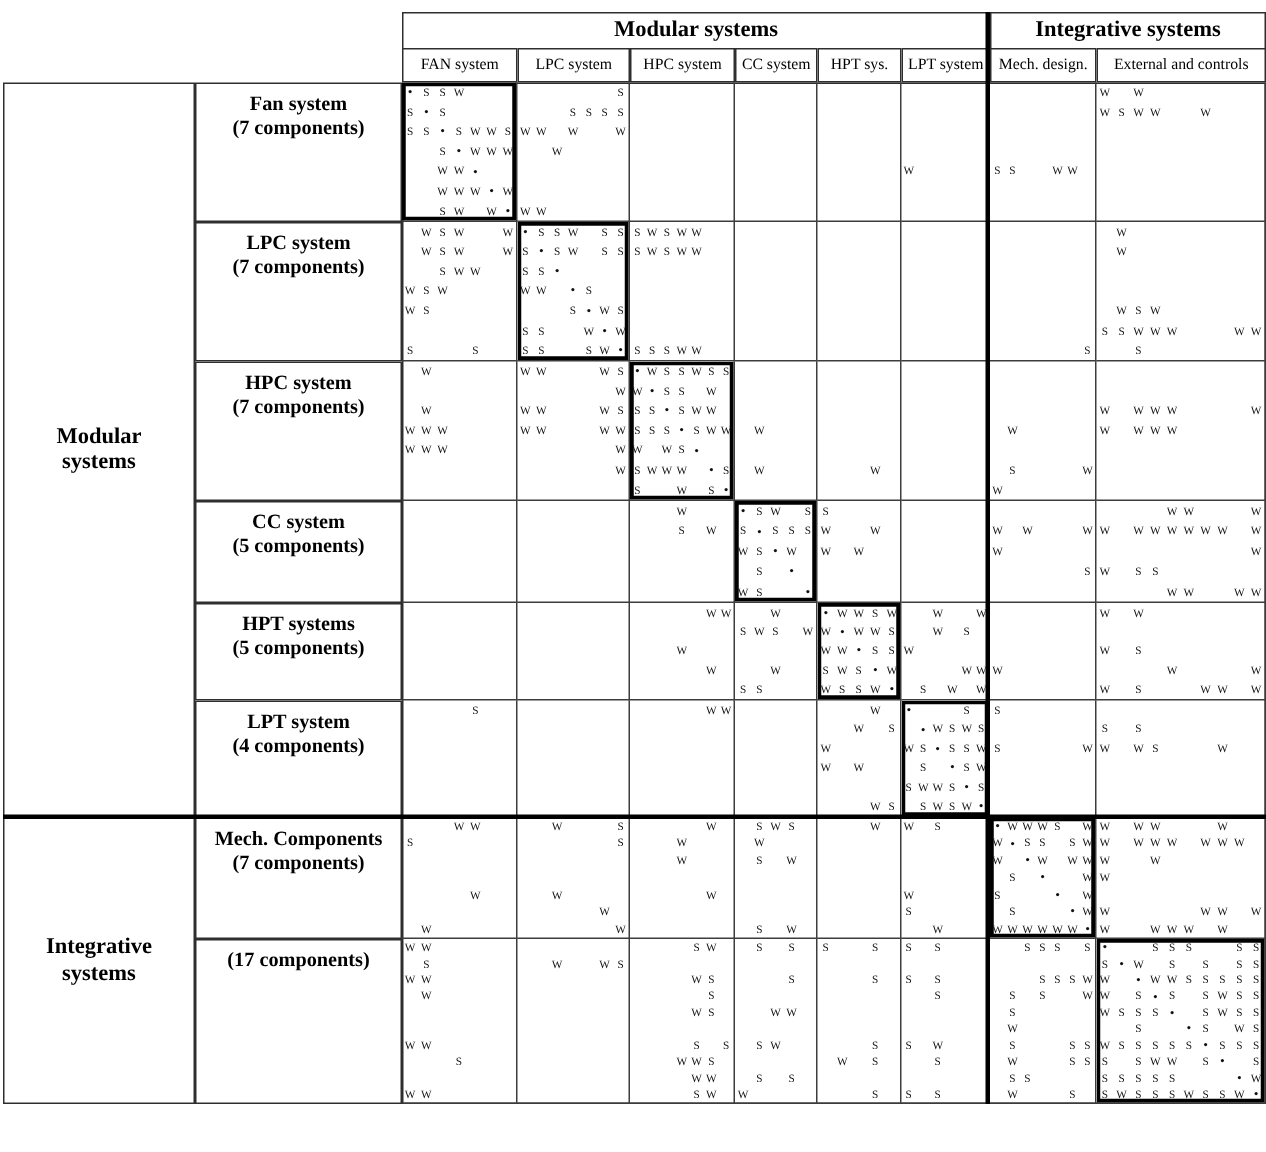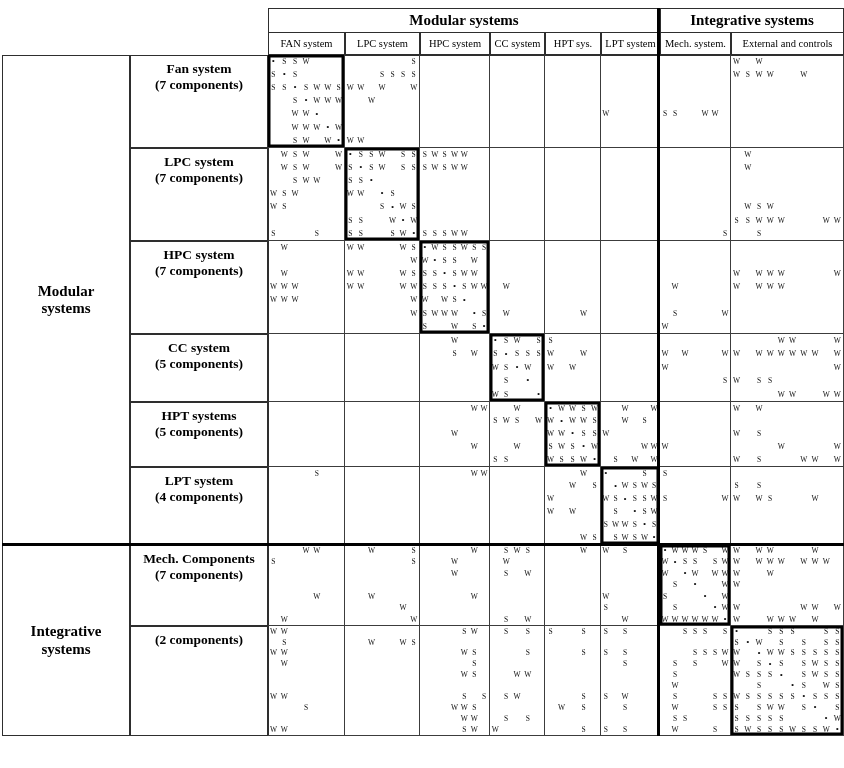--- a/index.html
+++ b/index.html
@@ -32,21 +32,21 @@
 
   <div class="cell group-hdr" style="left:268px;top:8px;width:392px;height:25px;">Modular systems</div>
   <div class="cell group-hdr" style="left:660px;top:8px;width:184px;height:25px;">Integrative systems</div>
 
   <div class="cell col-hdr" style="left:268px;top:32px;width:77px;height:23px;">FAN system</div>
   <div class="cell col-hdr" style="left:345px;top:32px;width:75px;height:23px;">LPC system</div>
   <div class="cell col-hdr" style="left:420px;top:32px;width:70px;height:23px;">HPC system</div>
   <div class="cell col-hdr" style="left:490px;top:32px;width:55px;height:23px;">CC system</div>
   <div class="cell col-hdr" style="left:545px;top:32px;width:56px;height:23px;">HPT sys.</div>
   <div class="cell col-hdr" style="left:601px;top:32px;width:59px;height:23px;">LPT system</div>
-  <div class="cell col-hdr" style="left:660px;top:32px;width:71px;height:23px;">Mech. system.</div>
+  <div class="cell col-hdr" style="left:660px;top:32px;width:71px;height:23px;">Mech. design.</div>
   <div class="cell col-hdr" style="left:731px;top:32px;width:113px;height:23px;">External and controls</div>
 
   <div class="cell side-lbl" style="left:2px;top:55px;width:128px;height:490px;">
     <span class="inner">Modular systems</span>
   </div>
   <div class="cell side-lbl" style="left:2px;top:545px;width:128px;height:191px;">
     <span class="inner">Integrative systems</span>
   </div>
 
   <div class="cell row-lbl" style="left:130px;top:55px;width:138px;height:93px;">
@@ -71,21 +71,21 @@
   </div>
   <div class="cell row-lbl" style="left:130px;top:467px;width:138px;height:78px;">
     <span>LPT system</span>
     <span class="sub">(4 components)</span>
   </div>
   <div class="cell row-lbl" style="left:130px;top:545px;width:138px;height:81px;">
     <span>Mech. Components</span>
     <span class="sub">(7 components)</span>
   </div>
   <div class="cell row-lbl" style="left:130px;top:626px;width:138px;height:110px;">
-    <span class="sub">(2 components)</span>
+    <span class="sub">(17 components)</span>
   </div>
 
   <div id="matrix-frame" style="left:268px;top:55px;width:576px;height:681px;"></div>
   <div id="matrix-blocks">
       <div class="block diag" style="left: 268px; top: 55px; width: 77px; height: 93px; grid-template-columns: repeat(7, 1fr); grid-template-rows: repeat(7, 1fr);">
         <span class="dot" style="grid-row-start: 1; grid-column-start: 1;">•</span>
         <span style="grid-row-start: 1; grid-column-start: 2;">S</span>
         <span style="grid-row-start: 1; grid-column-start: 3;">S</span>
         <span style="grid-row-start: 1; grid-column-start: 4;">W</span>
         <span style="grid-row-start: 2; grid-column-start: 1;">S</span>

